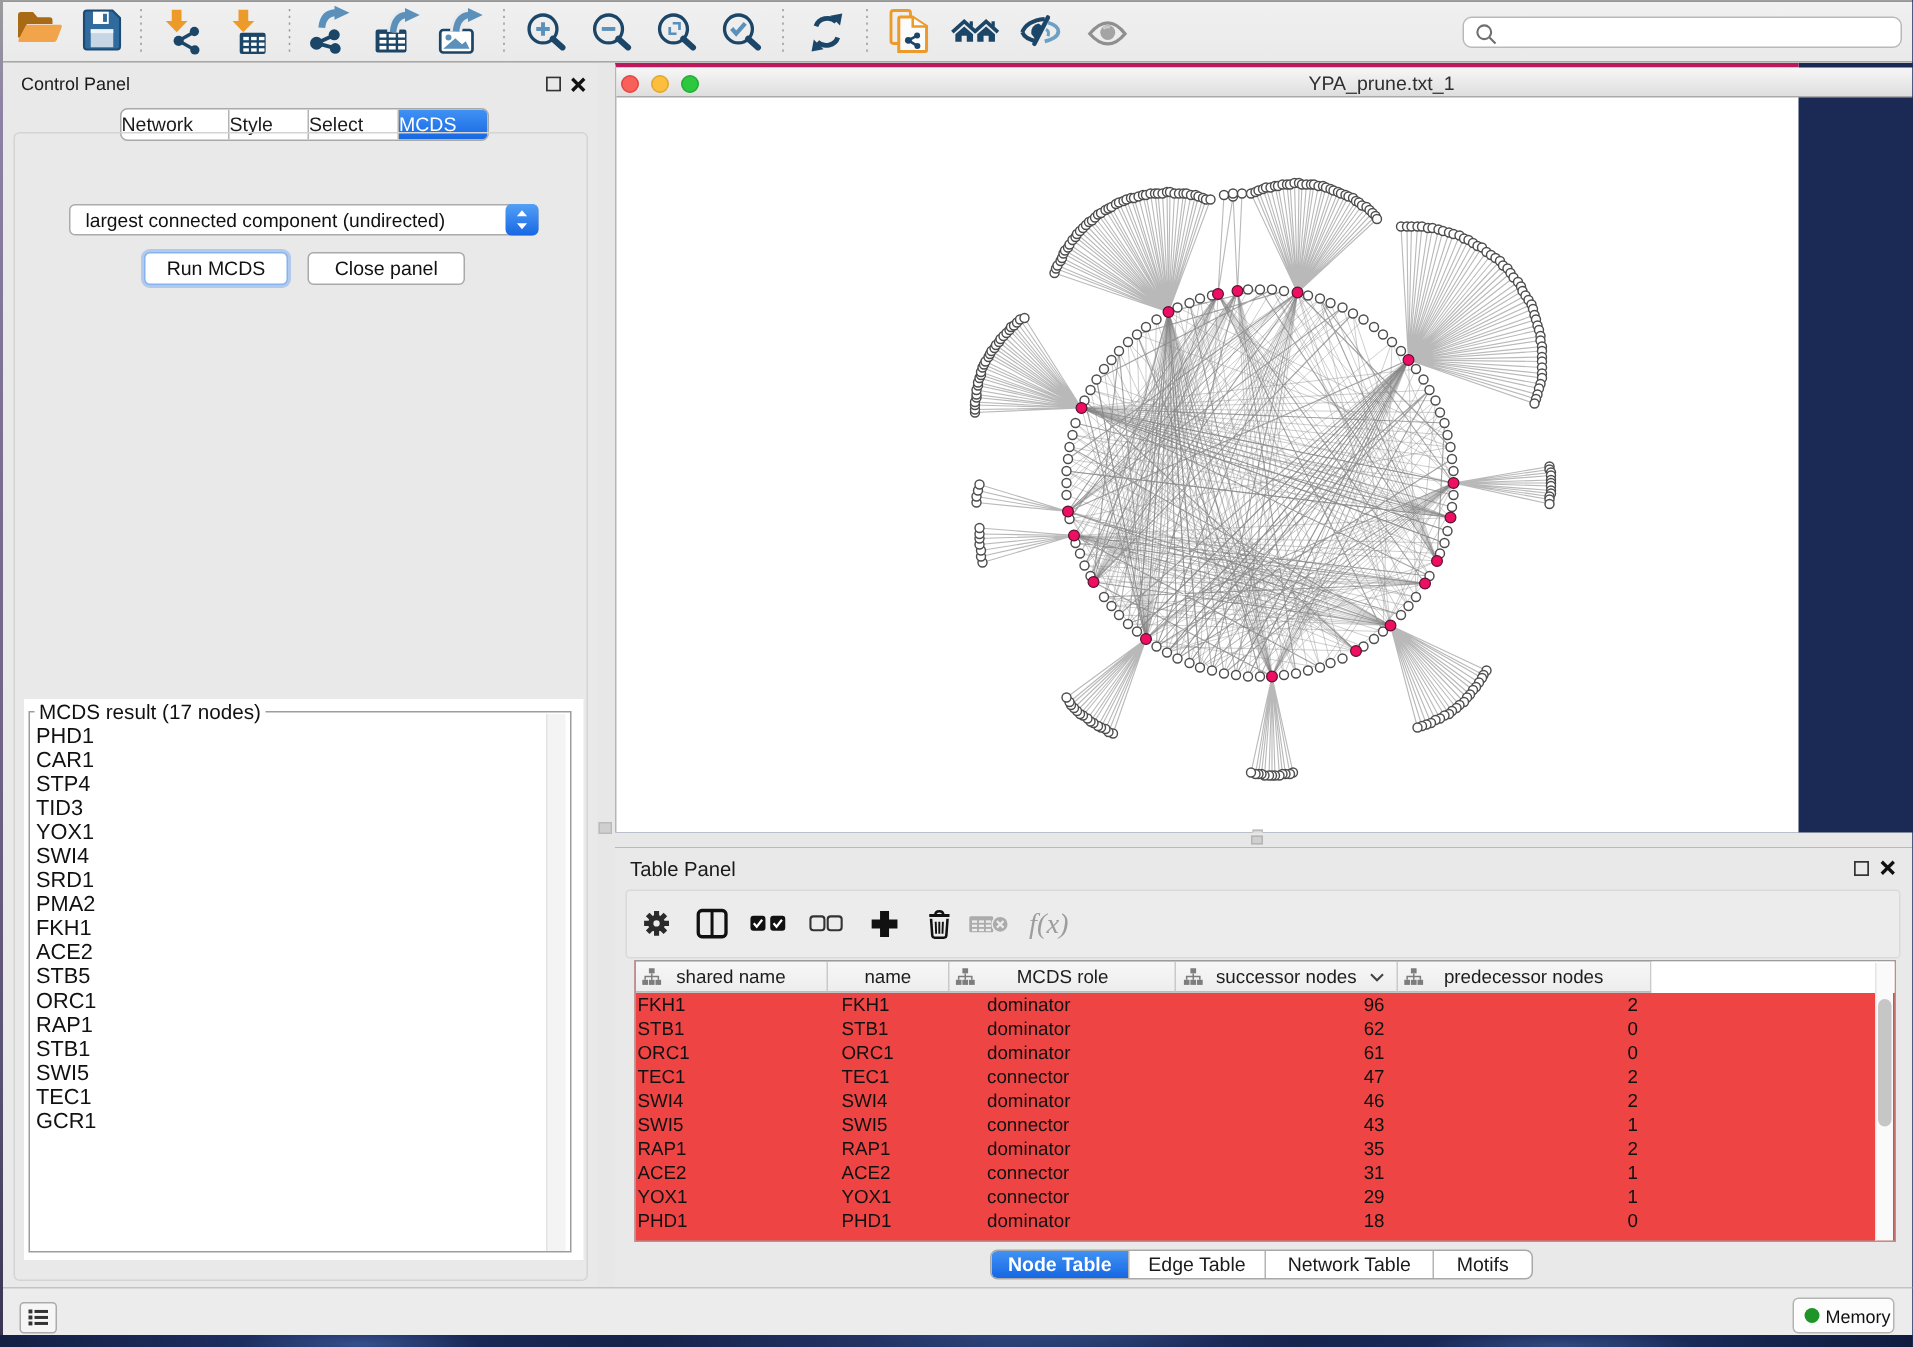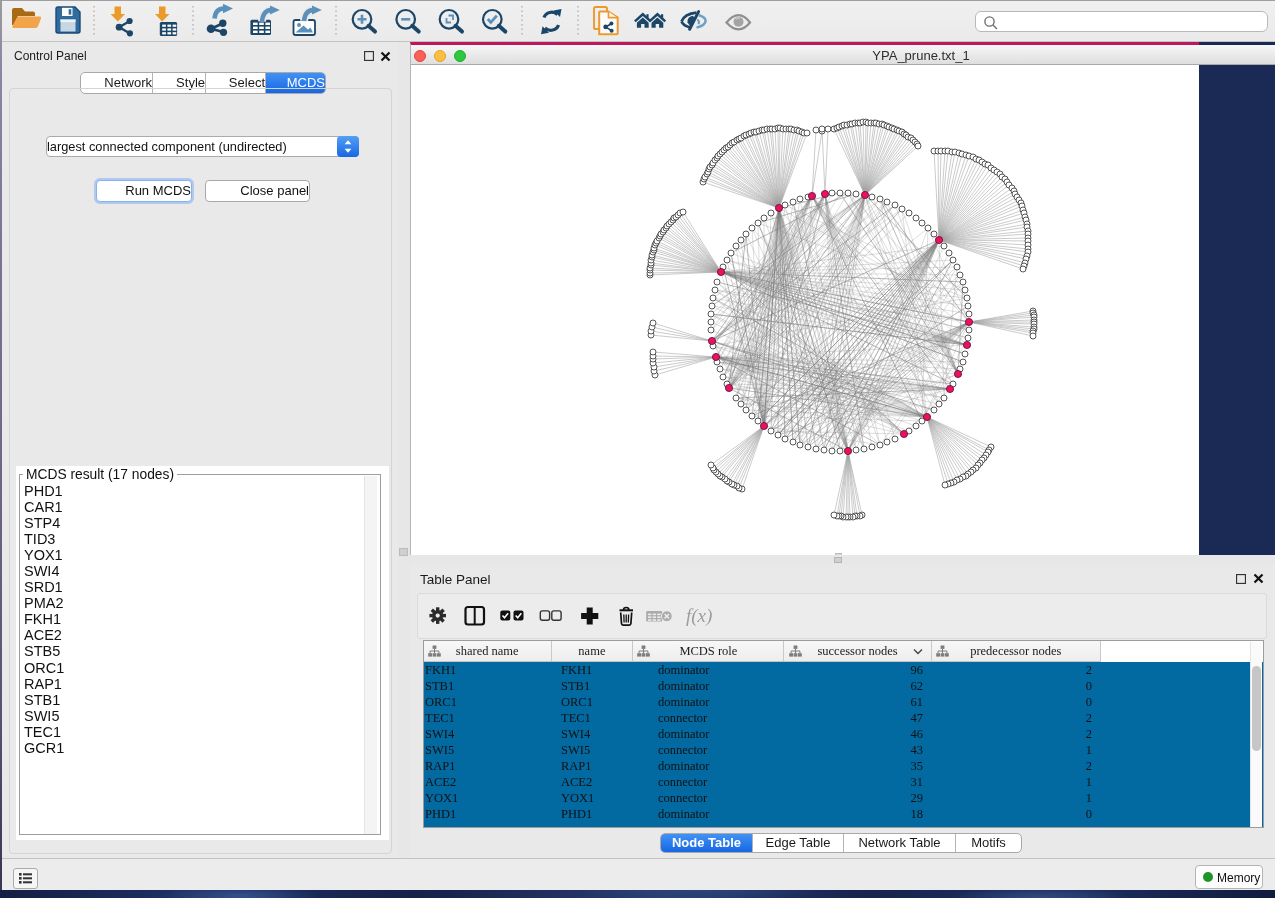--- a/index.html
+++ b/index.html
@@ -18,30 +18,30 @@
   background:linear-gradient(#f0f0f0,#eaeaea); border-top:1px solid #9f9f9f; border-bottom:1px solid #c3c3c3; }
 #searchbox { position:absolute; left:973px; top:10px; width:293px; height:21px; background:#fff;
   border:1px solid #b9b9b9; border-radius:6px; }
 #searchbox svg { position:absolute; left:7px; top:3px; }
 
 #cpanel { position:absolute; left:2px; top:42px; width:396px; height:816px; background:#e9e9e9; }
 #cpanel-title { position:absolute; left:12px; top:7px; font-size:12px; color:#1a1a1a; }
 .float-ctl { position:absolute; }
 #cp-tabs { position:absolute; left:78px; top:30px; height:22px; display:flex;
   border:1px solid #a9a9a9; border-radius:5px; background:#fff; overflow:hidden; }
-.cp-tab { font-size:13px; color:#1a1a1a; text-align:right; line-height:20px; border-right:1px solid #b4b4b4; }
+.cp-tab { font-size:13px; color:#1a1a1a; text-align:left; line-height:20px; border-right:1px solid #b4b4b4; }
 .cp-tab.sel { background:linear-gradient(#4192f4,#1667e3); color:#fff; border-right:none; }
 #cp-pane { position:absolute; left:7px; top:46px; width:383px; height:766px; border:1px solid #d4d4d4; border-radius:4px; }
 #optlabel { position:absolute; left:0; top:70px; width:396px; text-align:center; font-size:14px; color:#111; }
 #optsel { position:absolute; left:44px; top:94px; width:313px; height:21px; background:#fff;
-  border:1px solid #ababab; border-radius:4px; font-size:12.8px; color:#111; line-height:19px; }
+  border:1px solid #ababab; border-radius:4px; font-size:12.8px; color:#111; line-height:19px; padding-left:10px; }
 #optsel .cap { position:absolute; right:-1px; top:-1px; width:22px; height:21px; border-radius:4px;
   background:linear-gradient(#53a0f5,#1767e4); }
 .btn { position:absolute; height:22px; background:#fff; border:1px solid #a9a9a9; border-radius:4px;
-  font-size:13px; color:#111; text-align:right; line-height:20px;margin-top:12px; }
+  font-size:13px; color:#111; text-align:center; line-height:20px; }
 #btn-run { left:94px; top:126px; width:96px; border:1px solid #85b3ef; box-shadow:0 0 0 2px rgba(120,170,240,.5); }
 #btn-close { left:203px; top:126px; width:105px; }
 #mcds-box { position:absolute; left:14px; top:424px; width:373px; height:374px; background:#fff; }
 #mcds-fs { position:absolute; left:3px; top:8px; width:362px; height:361px; border:1px solid #9d9d9d; }
 #mcds-legend { position:absolute; left:3px; top:-8px; background:#fff; padding:0 3px; font-size:13.8px; color:#111; }
 #mcds-scroll { position:absolute; right:3px; top:1px; width:13px; height:358px; background:#f4f4f4; border-left:1px solid #e4e4e4; }
 #mcds-list { position:absolute; left:4px; top:8px; font-size:14.5px; color:#111; line-height:16.05px; }
 
 #vsplit { position:absolute; left:398px; top:42px; width:12px; height:816px; background:#e7e7e7; }
 #vsplit .h { position:absolute; left:1px; top:506px; width:9px; height:8px; background:#cfcfcf; border:1px solid #bbb; }
@@ -52,21 +52,21 @@
 #nettitle .t { position:absolute; left:0; width:1020px; text-align:center; top:3px; font-size:13px; color:#2e2e2e; }
 .tl { position:absolute; top:5px; width:12px; height:12px; border-radius:50%; }
 #canvhandle { position:absolute; left:424px; top:508px; width:7px; height:7px; background:#d8d8d8; border:1px solid #bdbdbd; }
 
 #hsplit { position:absolute; left:410px; top:555px; width:865px; height:10px; background:#e7e7e7; }
 
 #tpanel { position:absolute; left:410px; top:565px; width:865px; height:293px; background:#e9e9e9; }
 #tp-title { position:absolute; left:10px; top:7px; font-size:13.5px; color:#1a1a1a; }
 #tp-toolbar { position:absolute; left:7px; top:28px; width:850px; height:46px;
   background:#ececec; border:1px solid #dadada; border-radius:3px; }
-#tp-table { position:absolute; left:13px; top:75px; width:841px; height:188px; background:#0369a1; border:1px solid #9c9c9c;font-family:Liberation Serif, serif; }
+#tp-table { position:absolute; left:13px; top:75px; width:841px; height:188px; background:#ef4444; border:1px solid #9c9c9c; }
 #tp-header { position:absolute; left:0; top:0; width:839px; height:21px; background:linear-gradient(#f7f7f7,#ededed);
   border-bottom:1px solid #c4c4c4; font-size:12.5px; color:#1c1c1c; }
 .th { position:absolute; top:0; height:20px; border-right:1px solid #c9c9c9; }
 .th .lab { position:absolute; left:0; right:0; top:3px; text-align:center; }
 .tr { position:absolute; left:0; width:820px; height:16px; font-size:12.5px; color:#111; }
 .td { position:absolute; top:1px; }
 .num { text-align:right; }
 #tp-scroll { position:absolute; right:1px; top:1px; width:12px; height:185px; background:#fafafa; border-left:1px solid #e4e4e4; }
 #tp-thumb { position:absolute; left:1px; top:24px; width:9px; height:85px; background:#c6c6c6; border-radius:5px; }
 #tp-tabs { position:absolute; left:250px; top:268px; height:20px; display:flex;

